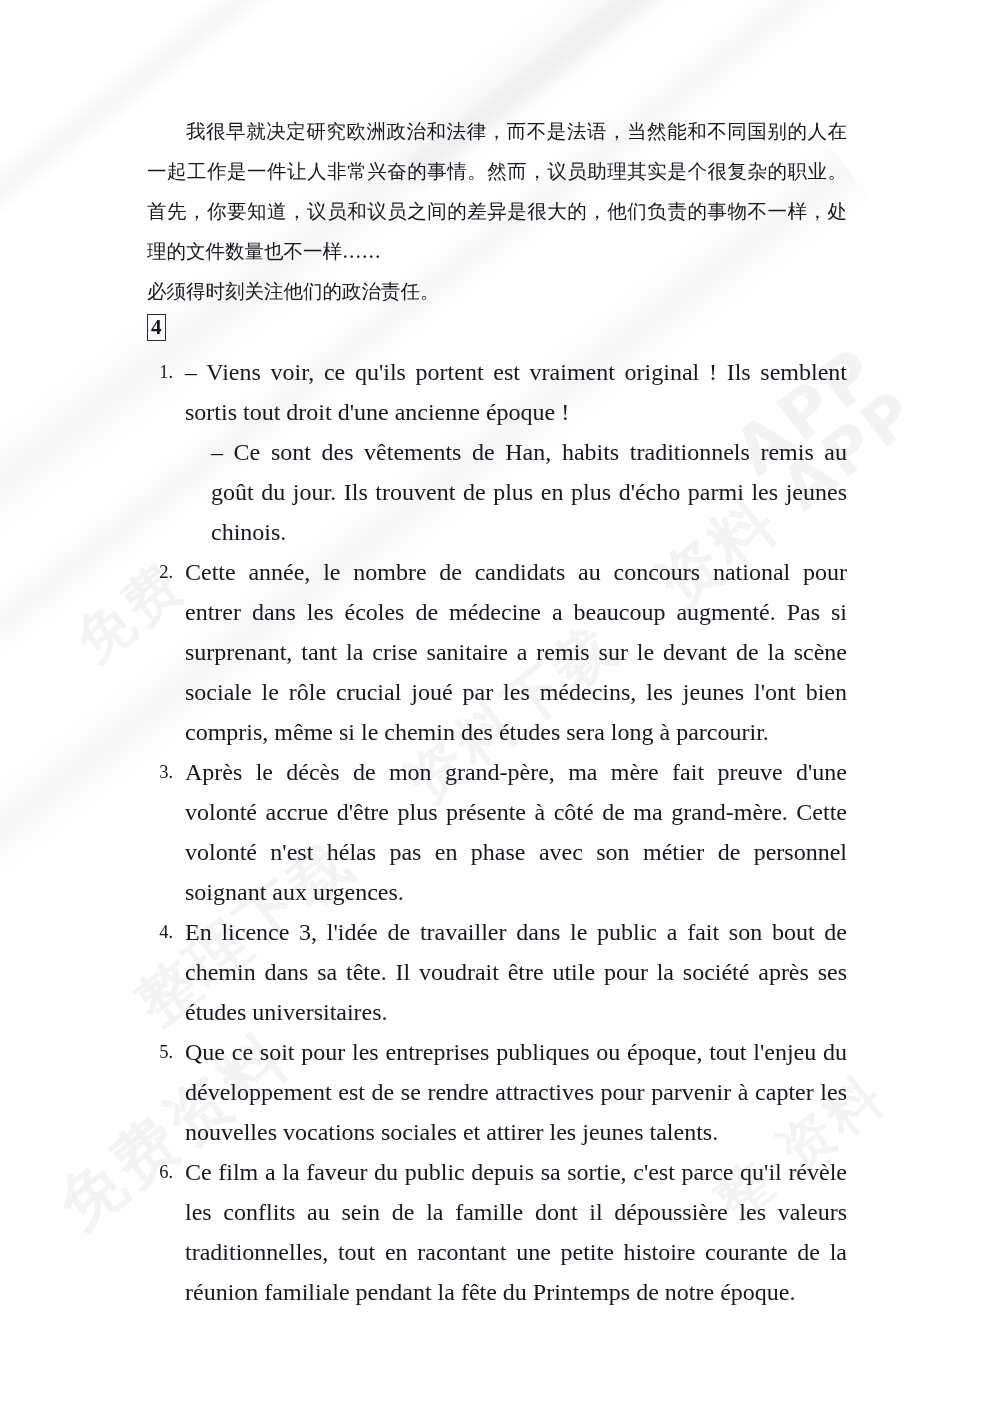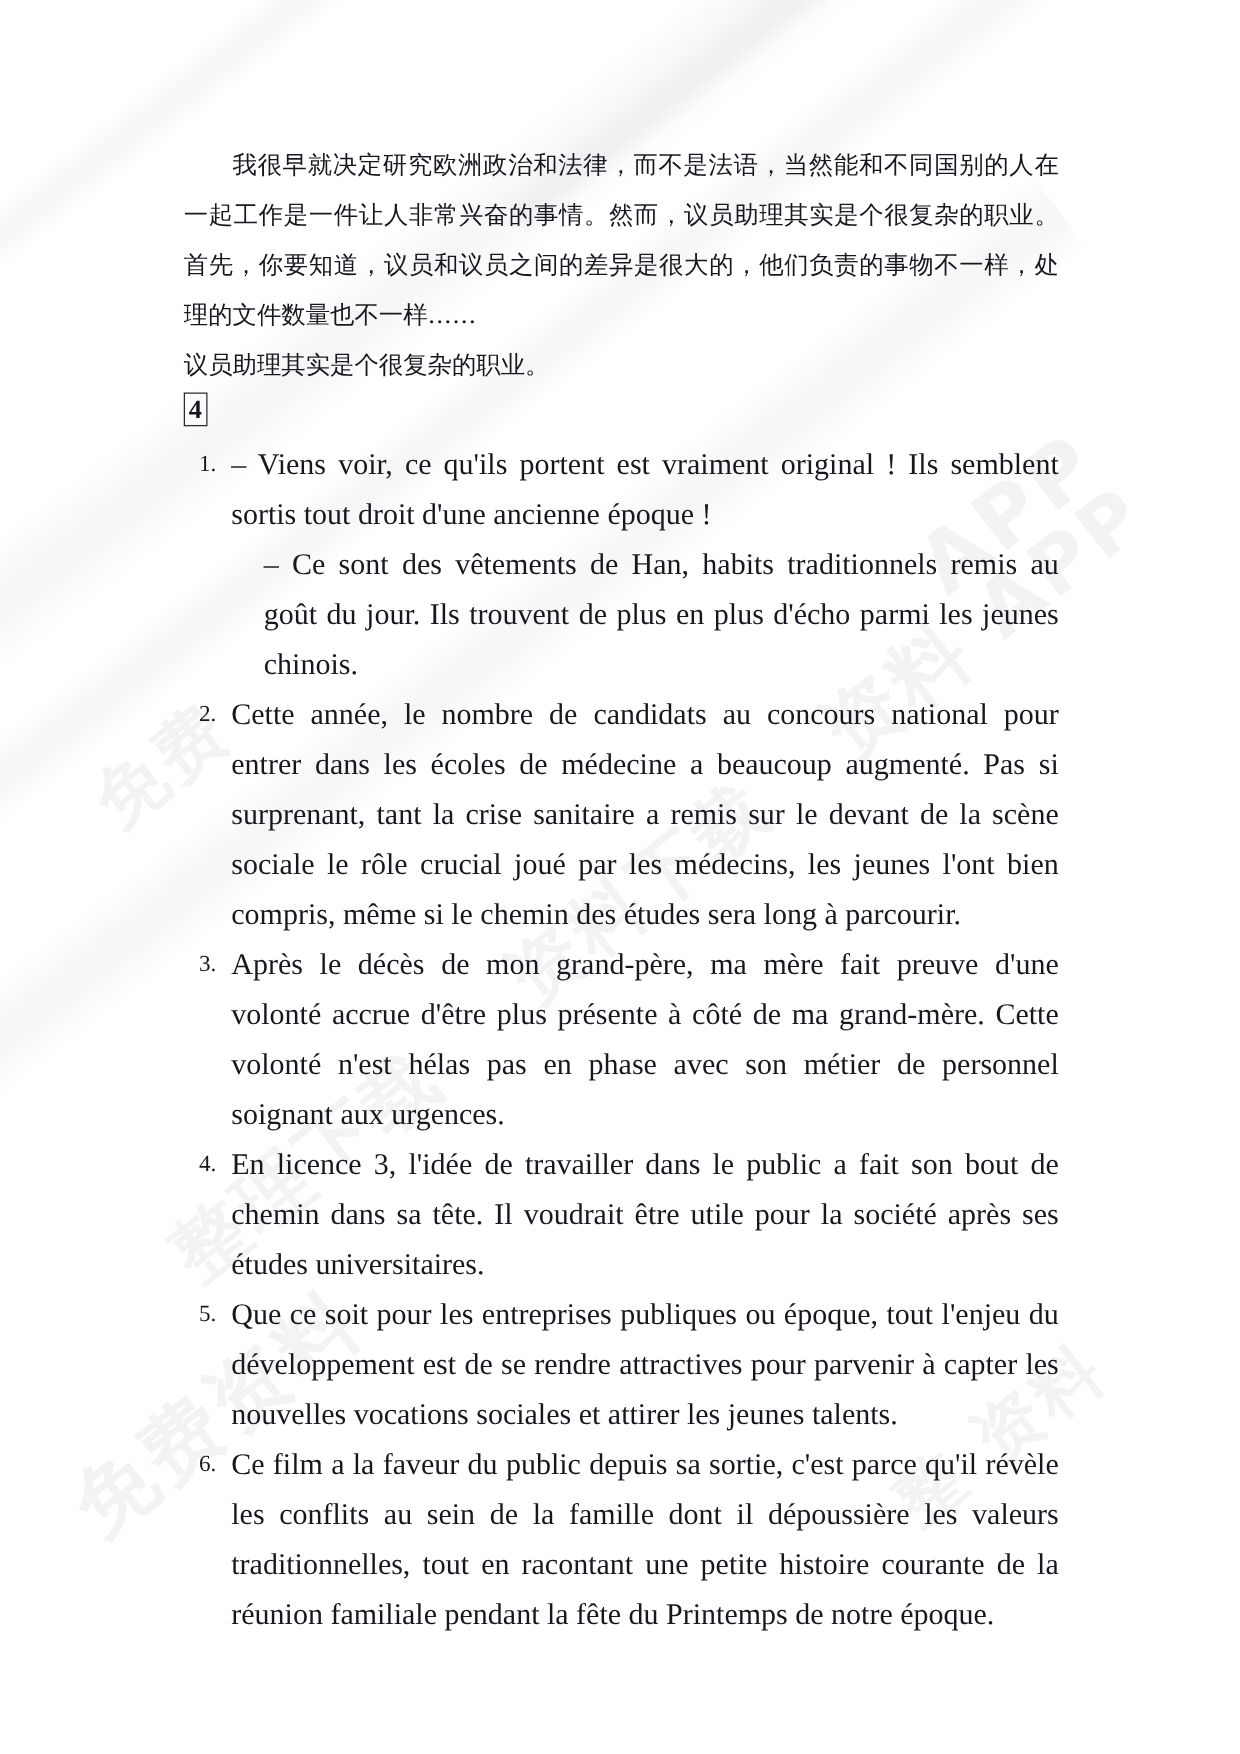--- a/index.html
+++ b/index.html
@@ -153,21 +153,21 @@
   <div class="wm-text" style="left:720px; top:430px; font-size:66px; transform: rotate(-38deg);">APP</div>
   <div class="wm-text" style="left:60px; top:620px; font-size:56px; transform: rotate(-38deg);">免费</div>
 </div>
 
 <div id="page">
   <div class="doc-body">
 
     <p class="cn-para">我很早就决定研究欧洲政治和法律，而不是法语，当然能和不同国别的人在一起工作是一件让人非常兴奋的事情。然而，议员助理其实是个很复杂的职业。首先，你要知道，议员和议员之间的差异是很大的，他们负责的事物不一样，处理的文件数量也不一样……</p>
 
 
-    <p class="cn-line">议员助理其实是个很复杂的职业。</p>
+    <p class="cn-line">必须得时刻关注他们的政治责任。</p>
 
     <div class="section-heading">
       <span class="boxed-num">4</span>
     </div>
 
     <ol class="exercise-list">
 
       <li>
         <span class="item-num">1.</span>
         <p class="fr-para dialog dialog-1">– Viens voir, ce qu'ils portent est vraiment original ! Ils semblent sortis tout droit d'une ancienne époque !</p>

